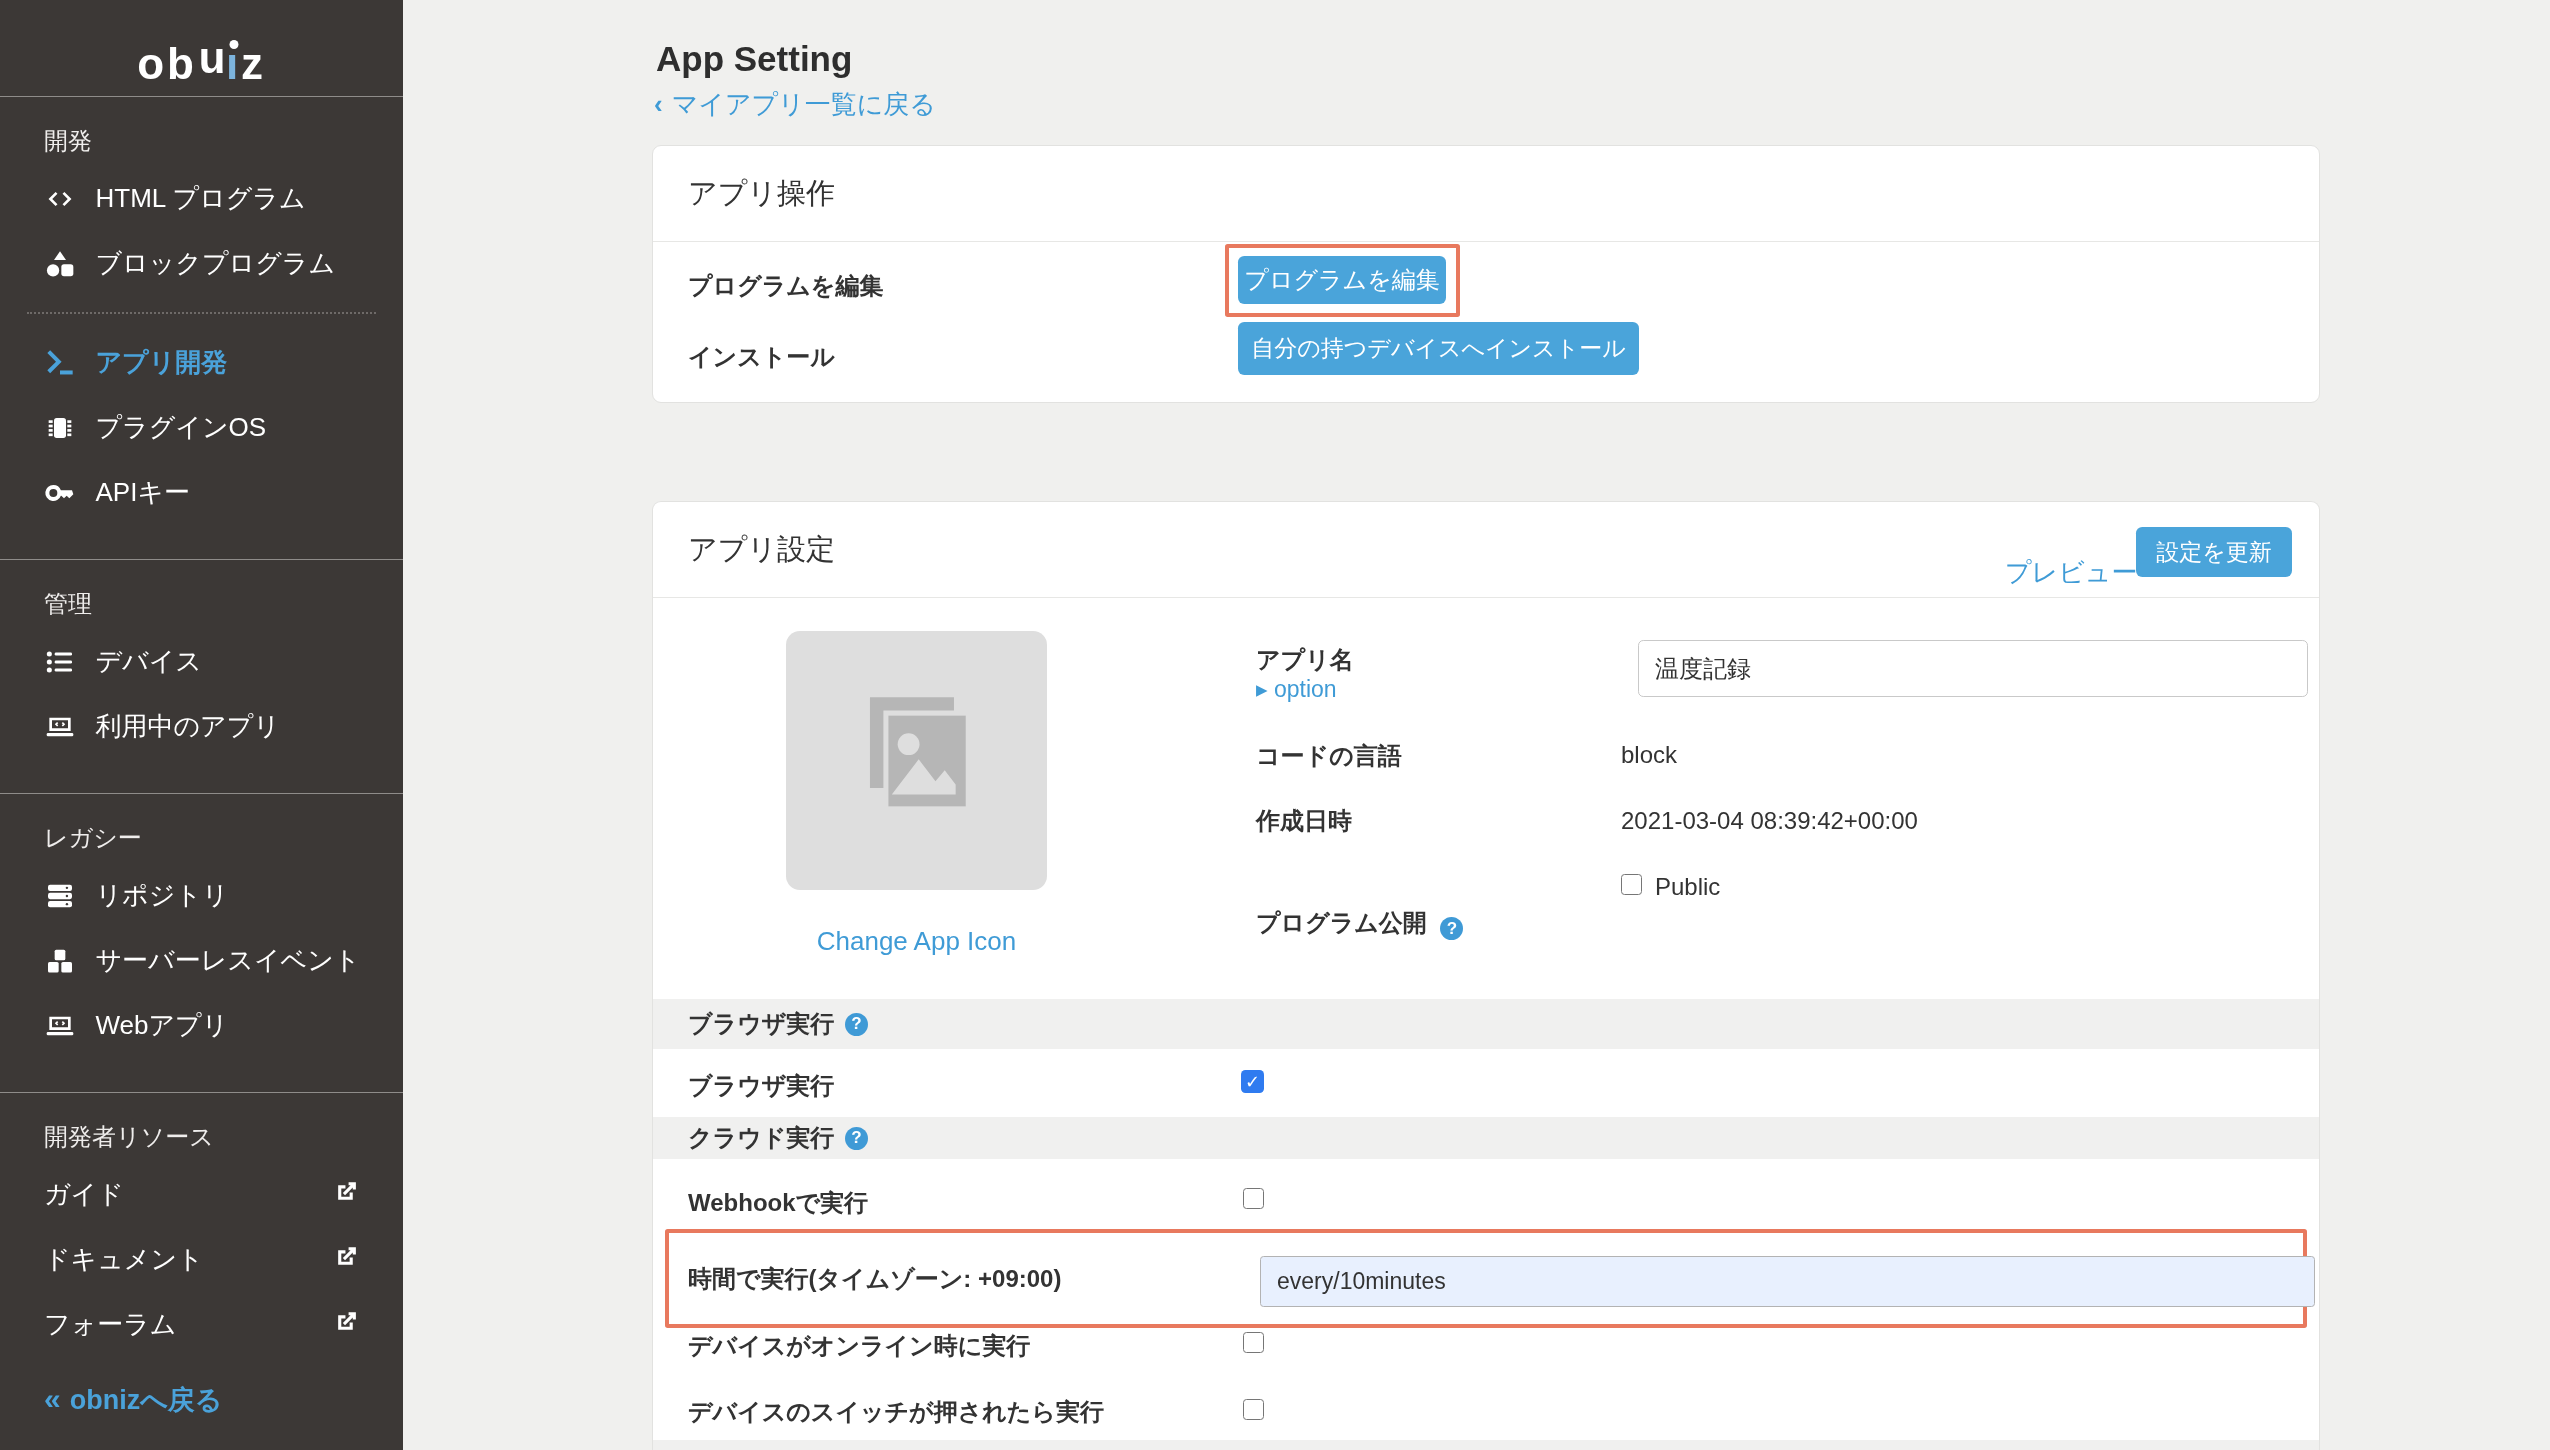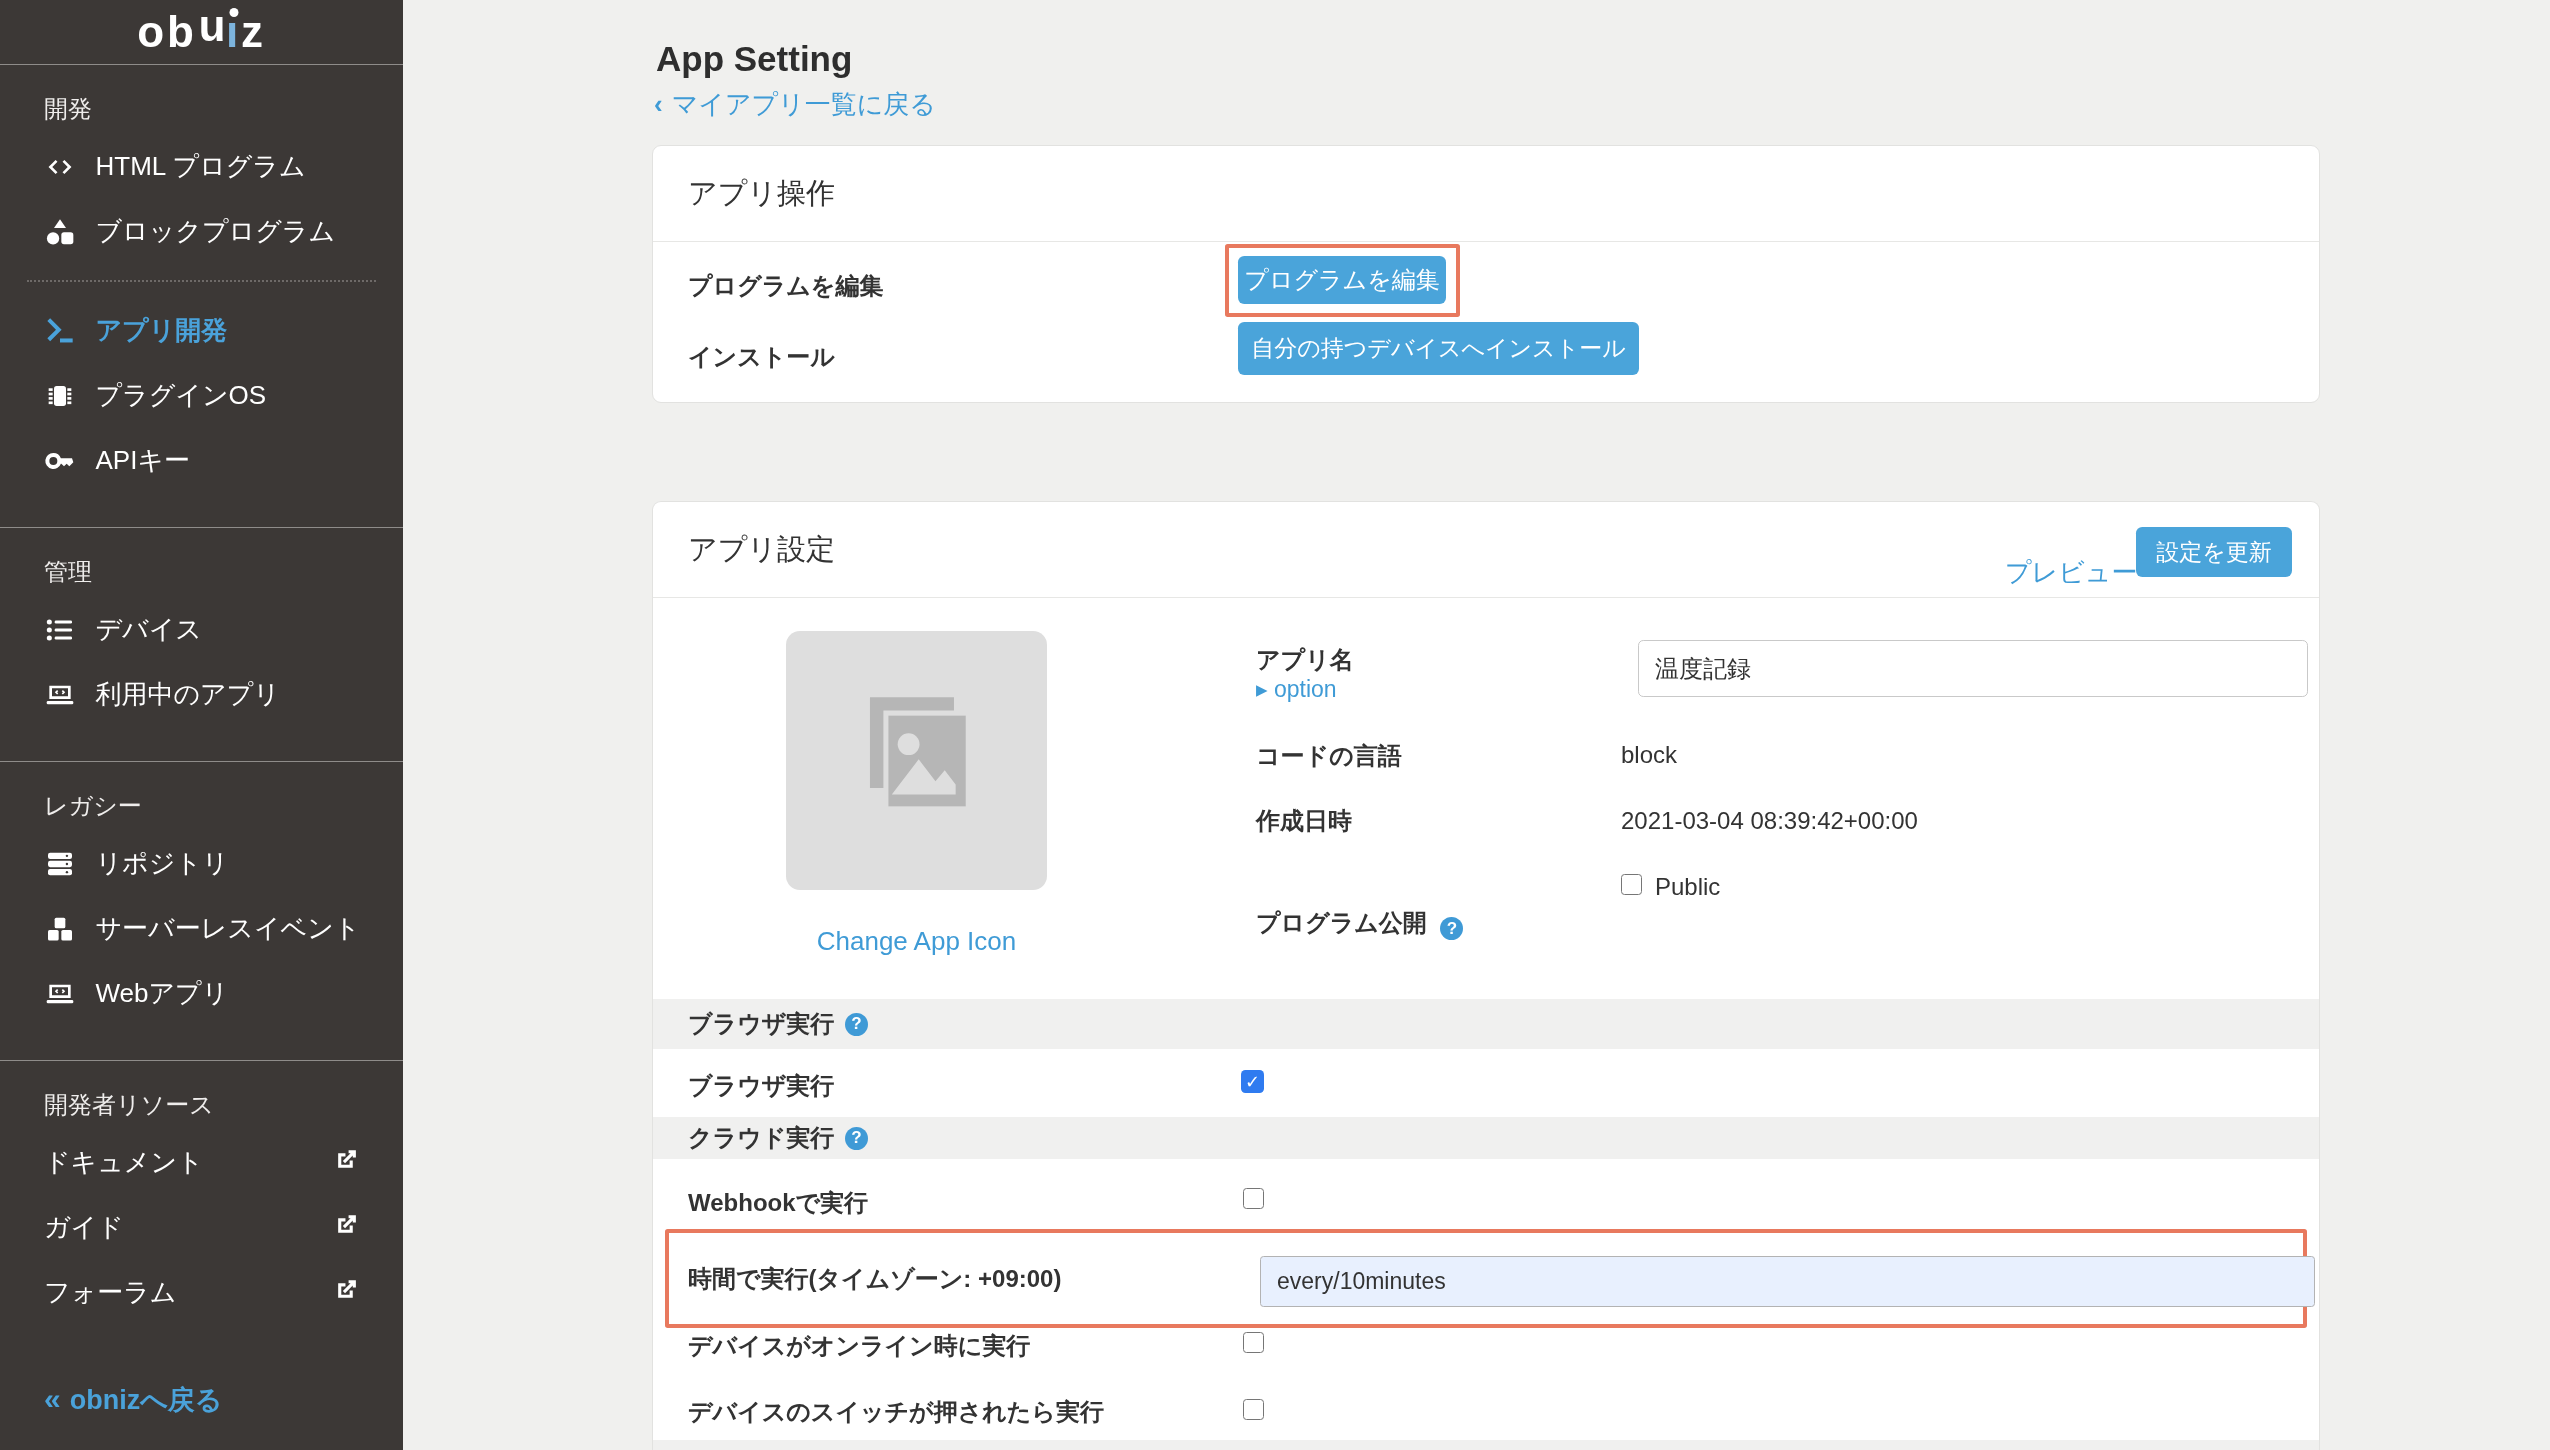--- a/index.html
+++ b/index.html
@@ -4,21 +4,21 @@
 <style>
   html,body{margin:0;padding:0;background:#fff;}
   *{box-sizing:border-box;}
   #app{
     position:relative;width:2550px;height:1451px;overflow:hidden;
     background:#f0f0ee;font-family:"Liberation Sans","DejaVu Sans",sans-serif;color:#333;
   }
   
   .sidebar{position:absolute;left:0;top:0;width:403px;height:1451px;background:#3c3836;}
   .logo{height:65px;display:flex;align-items:center;justify-content:center;border-bottom:0.9px solid #8f8c8a;
-        font-size:44px;font-weight:bold;color:#fff;letter-spacing:2.7px;}
+        font-size:44px;font-weight:bold;color:#fff;letter-spacing:2.7px;margin-top:32px;}
   .logo .flip{display:inline-block;transform:rotate(180deg);}
   .logo .ichar{position:relative;color:#7db4dd;}
   .logo .idot{position:absolute;width:9px;height:9px;border-radius:50%;background:#fff;top:0.9px;left:50%;transform:translateX(-50%);}
   .sb-group{border-bottom:0.9px solid #8f8c8a;padding:14px 0 34px;}
   .sb-group.last{border-bottom:none;}
   .sb-header{padding:14px 44px 9px;font-size:24px;color:#efedec;white-space:nowrap;}
   .sb-item{display:flex;align-items:center;gap:19.5px;padding:15px 44px;font-size:26px;color:#fff;cursor:pointer;white-space:nowrap;}
   .sb-item svg{width:32px;height:32px;flex:0 0 32px;fill:currentColor;}
   .sb-item.active{color:#4aa2da;font-weight:bold;}
   .sb-item .ext{margin-left:auto;}
@@ -165,27 +165,27 @@
             <path d="M9.8 8.3 8.1 10l1.7 1.7.9-.9-.8-.8.8-.8zm4.4 0-.9.9.8.8-.8.8.9.9L15.9 10z"></path>
             <rect x="2" y="16.5" width="20" height="2.5" rx="1"></rect>
           </svg>
         <span>Webアプリ</span>
       </div>
     </div>
 
     <div class="sb-group last">
       <div class="sb-header">開発者リソース</div>
       <div class="sb-item">
-        <span>ドキュメント</span>
+        <span>ガイド</span>
         <span class="ext"><svg viewBox="0 0 24 24" fill="#fff">
               <path d="M14 3h7v7h-3V8.1l-7.4 7.4-2.1-2.1L15.9 6H14zM4 6h7v3H7v8h8v-4h3v7H4z"></path>
             </svg></span>
       </div>
       <div class="sb-item">
-        <span>ガイド</span>
+        <span>ドキュメント</span>
         <span class="ext"><svg viewBox="0 0 24 24" fill="#fff">
               <path d="M14 3h7v7h-3V8.1l-7.4 7.4-2.1-2.1L15.9 6H14zM4 6h7v3H7v8h8v-4h3v7H4z"></path>
             </svg></span>
       </div>
       <div class="sb-item">
         <span>フォーラム</span>
         <span class="ext"><svg viewBox="0 0 24 24" fill="#fff">
               <path d="M14 3h7v7h-3V8.1l-7.4 7.4-2.1-2.1L15.9 6H14zM4 6h7v3H7v8h8v-4h3v7H4z"></path>
             </svg></span>
       </div>

